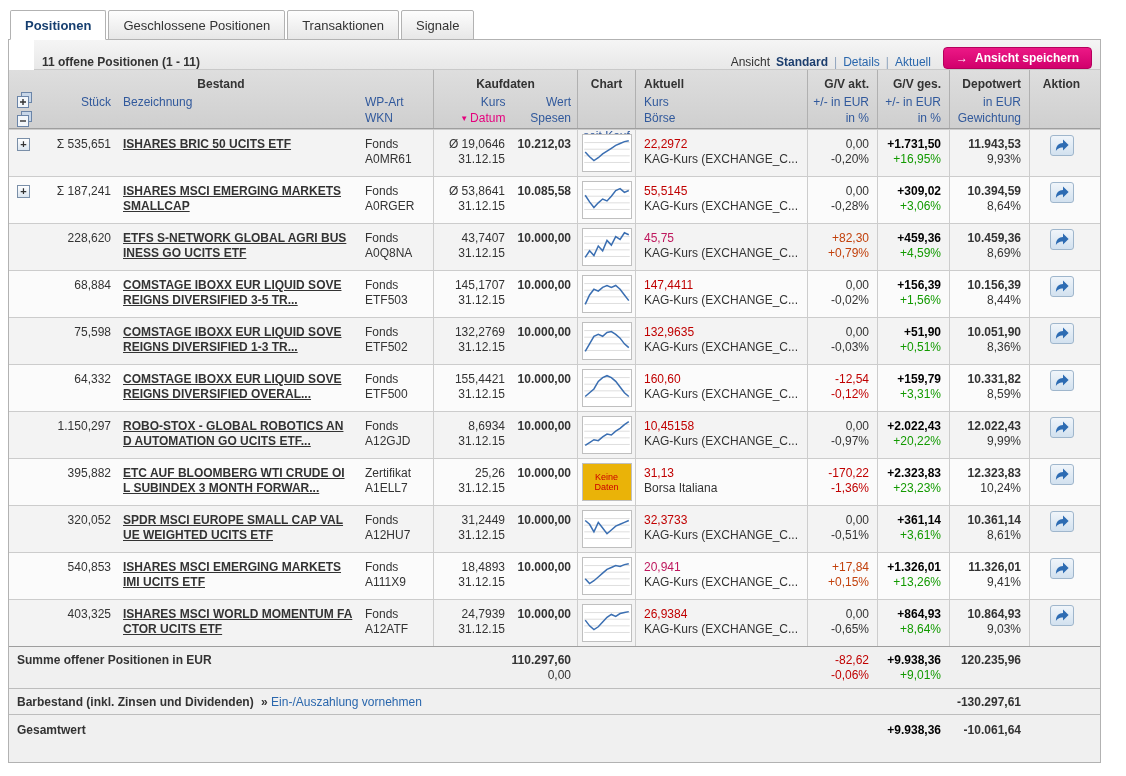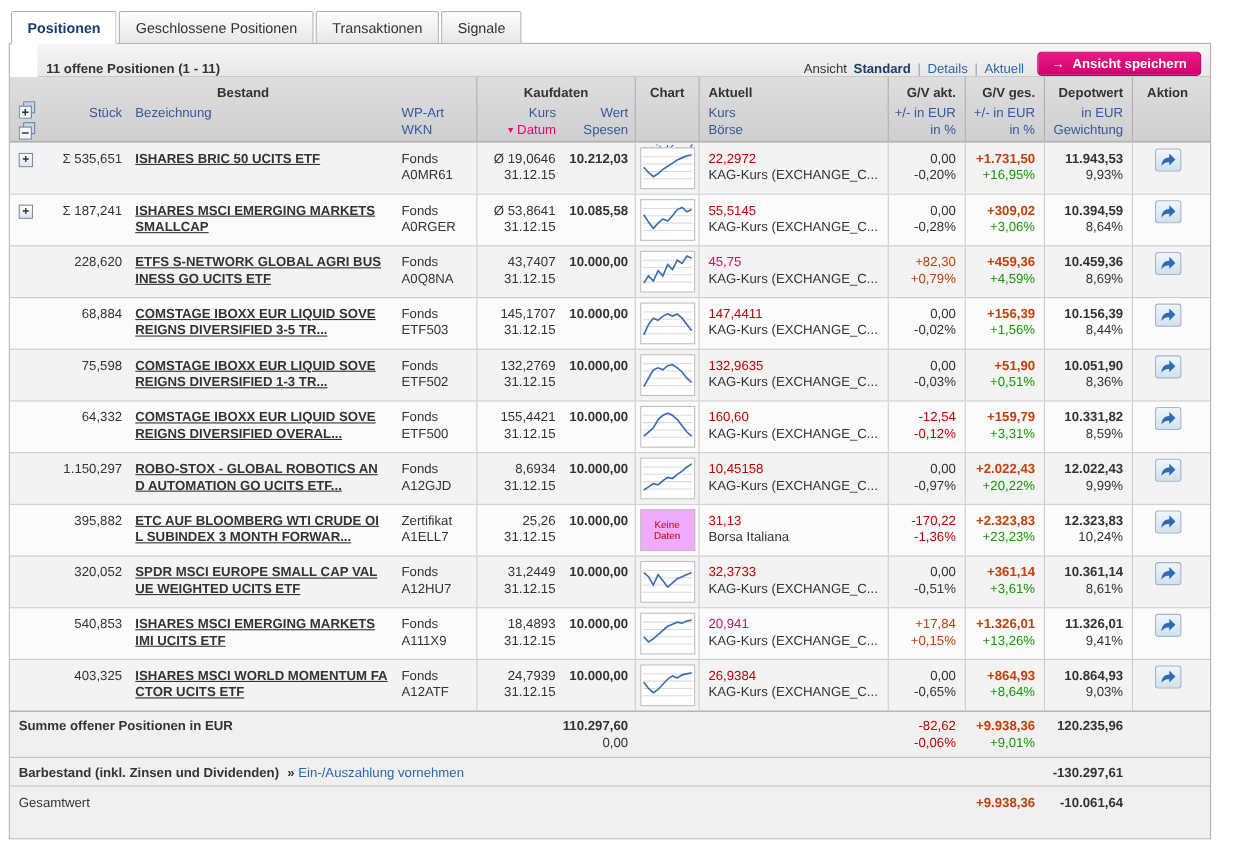--- a/index.html
+++ b/index.html
@@ -96,48 +96,48 @@
   .name-link {
     font-weight:bold; text-decoration:underline; color:#333;
     white-space:pre-line; cursor:pointer;
   }
   .b { font-weight:bold; }
   .up   { color:#be185d; }
   .down { color:#c00000; }
   .state-up { color:#c2410c; }
   .state-down { color:#c00000; }
   .state-neutral { color:#333; }
-  .gvges-line1 { color:#c2410c; font-weight:bold; }
+  .gvges-line1 { color:#000000; font-weight:bold; }
   .gvges-line2 { color:#129a00; }
   .chart-thumb {
     width:50px; height:38px; margin:0 auto; border:1px solid #bfbfbf; background:#fff;
     display:flex; align-items:center; justify-content:center; overflow:hidden; cursor:pointer;
   }
   .chart-thumb svg { display:block; width:48px; height:36px; }
   .chart-thumb.no-data {
-    background:#f0abfc; color:#cc0000; font-size:9px; line-height:10px;text-align:center;
+    background:#eab308; color:#cc0000; font-size:9px; line-height:10px;text-align:center;
   }
   .act-btn {
     width:24px; height:21px; margin-top:5px;
     border:1px solid #9fb6cc; border-radius:3px;
     background:linear-gradient(#f0f5fa,#d2e1ef);
     display:inline-flex; align-items:center; justify-content:center; cursor:pointer;
   }
 
   
   .sumrow { display:flex; height:42px; border-top:1px solid #9e9e9e; background:#f0f0f0; }
   .sumrow .cell { padding-top:6px; }
   .sum-label { width:424px; padding-left:8px; font-weight:bold; }
   .cashrow { display:flex; height:26px; border-top:1px solid #bdbdbd; background:#f0f0f0; align-items:center; }
   .cash-label { width:940px; padding-left:8px; font-weight:bold; }
   .cash-label .chev { font-weight:bold; margin-left:4px; }
   .cash-label a { font-weight:normal; color:#2a67ad; text-decoration:none; cursor:pointer; }
   .totalrow { display:flex; height:48px; border-top:1px solid #bdbdbd; background:#f0f0f0; }
   .totalrow .cell { padding-top:8px; }
-  .total-label { width:868px; padding-left:8px; font-weight:normal; }
+  .total-label { width:868px; padding-left:8px; font-weight:bold; }
 </style>
 </head>
 <body>
 
 <div class="wrap">
 
   <div class="tabs">
     <div class="tab active">Positionen</div>
     <div class="tab">Geschlossene Positionen</div>
     <div class="tab">Transaktionen</div>

